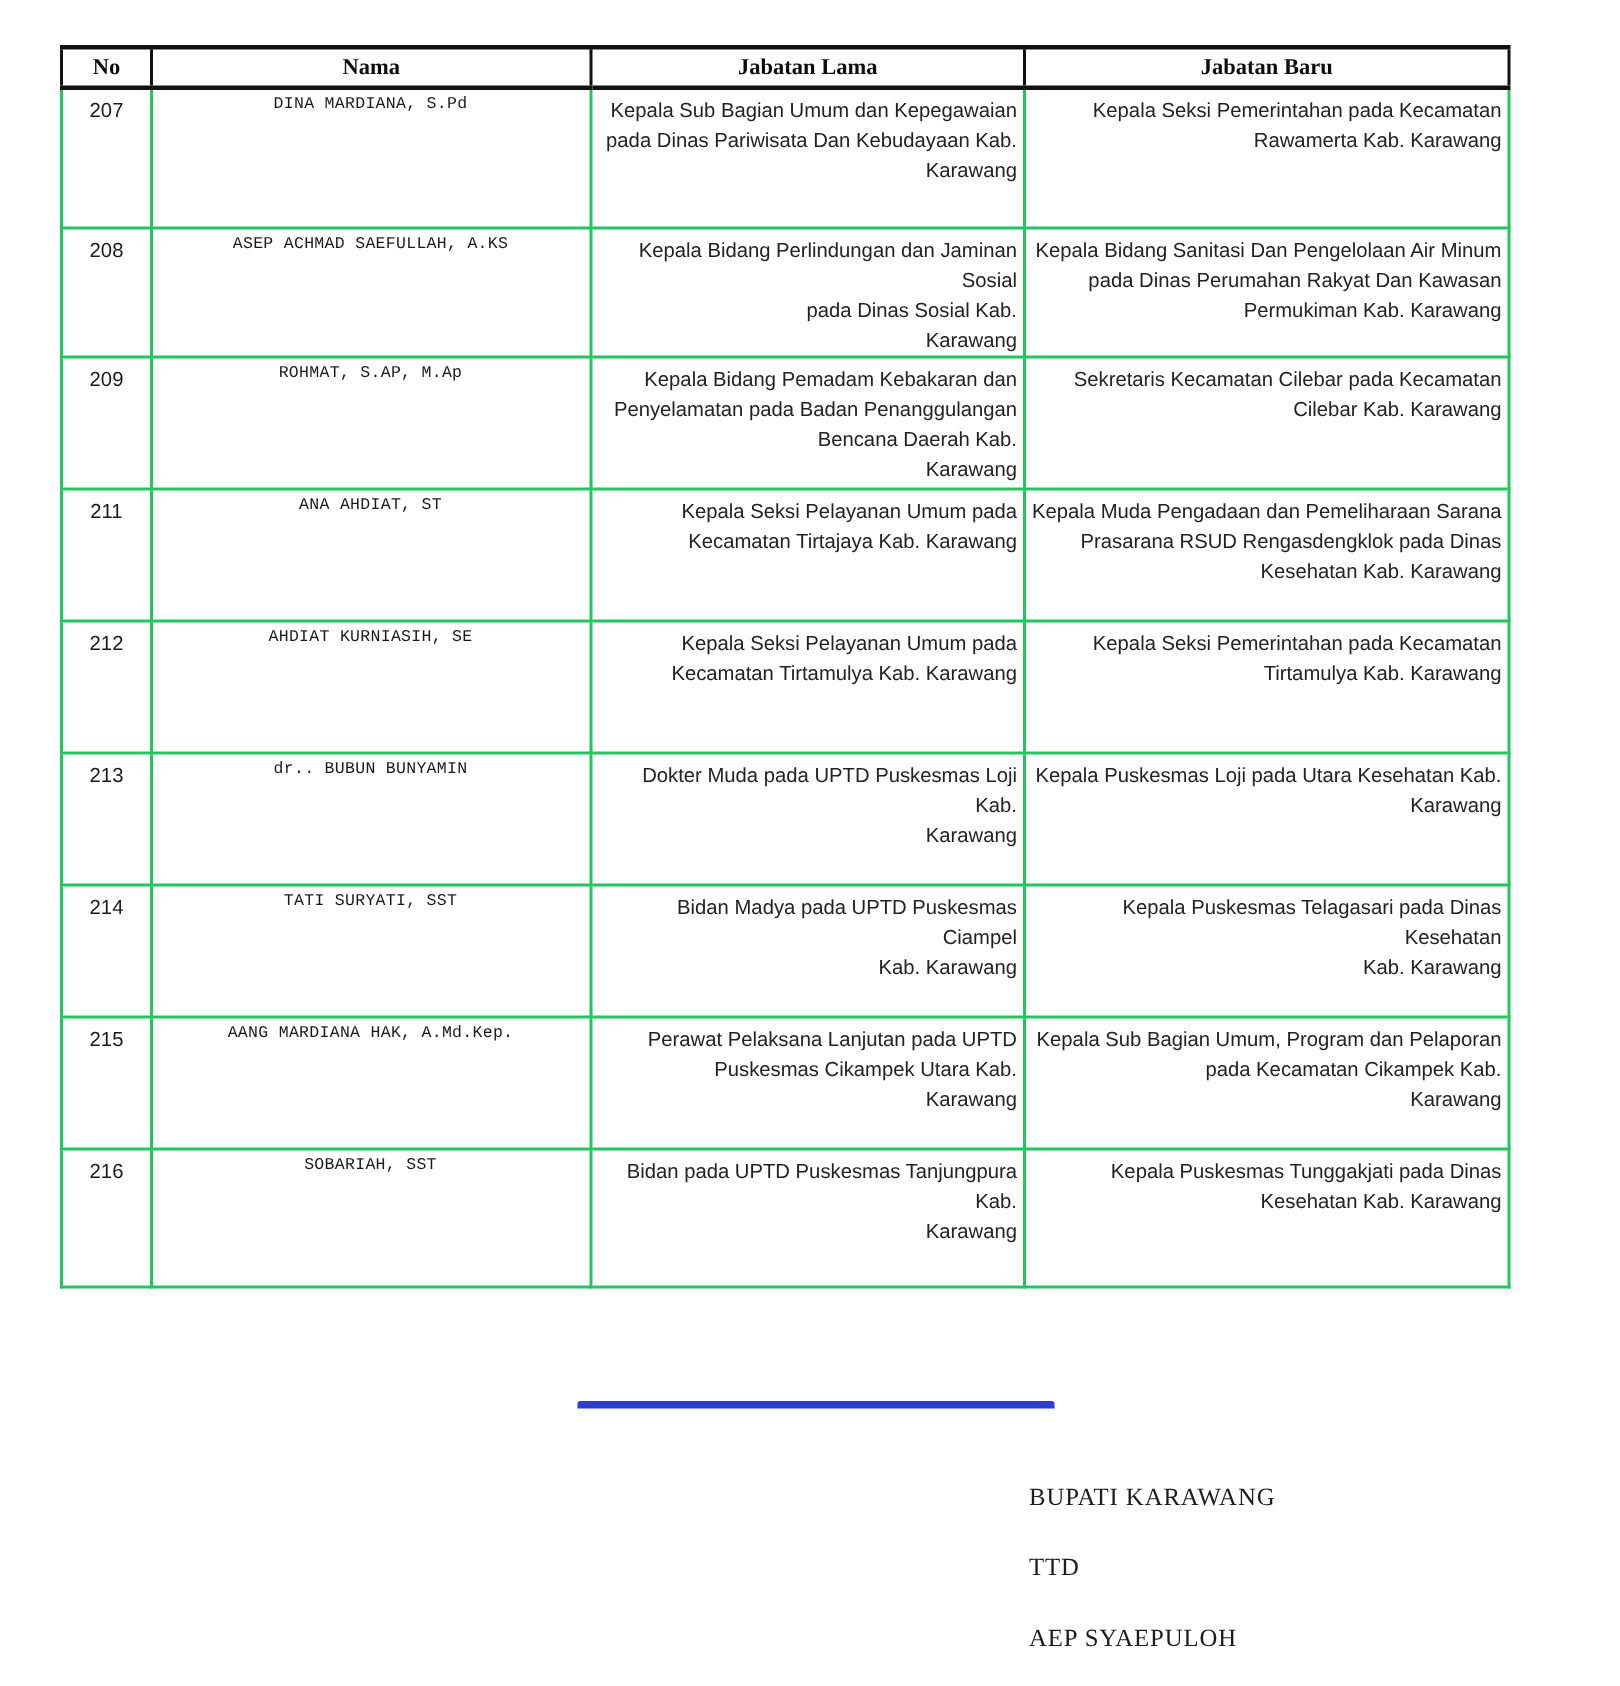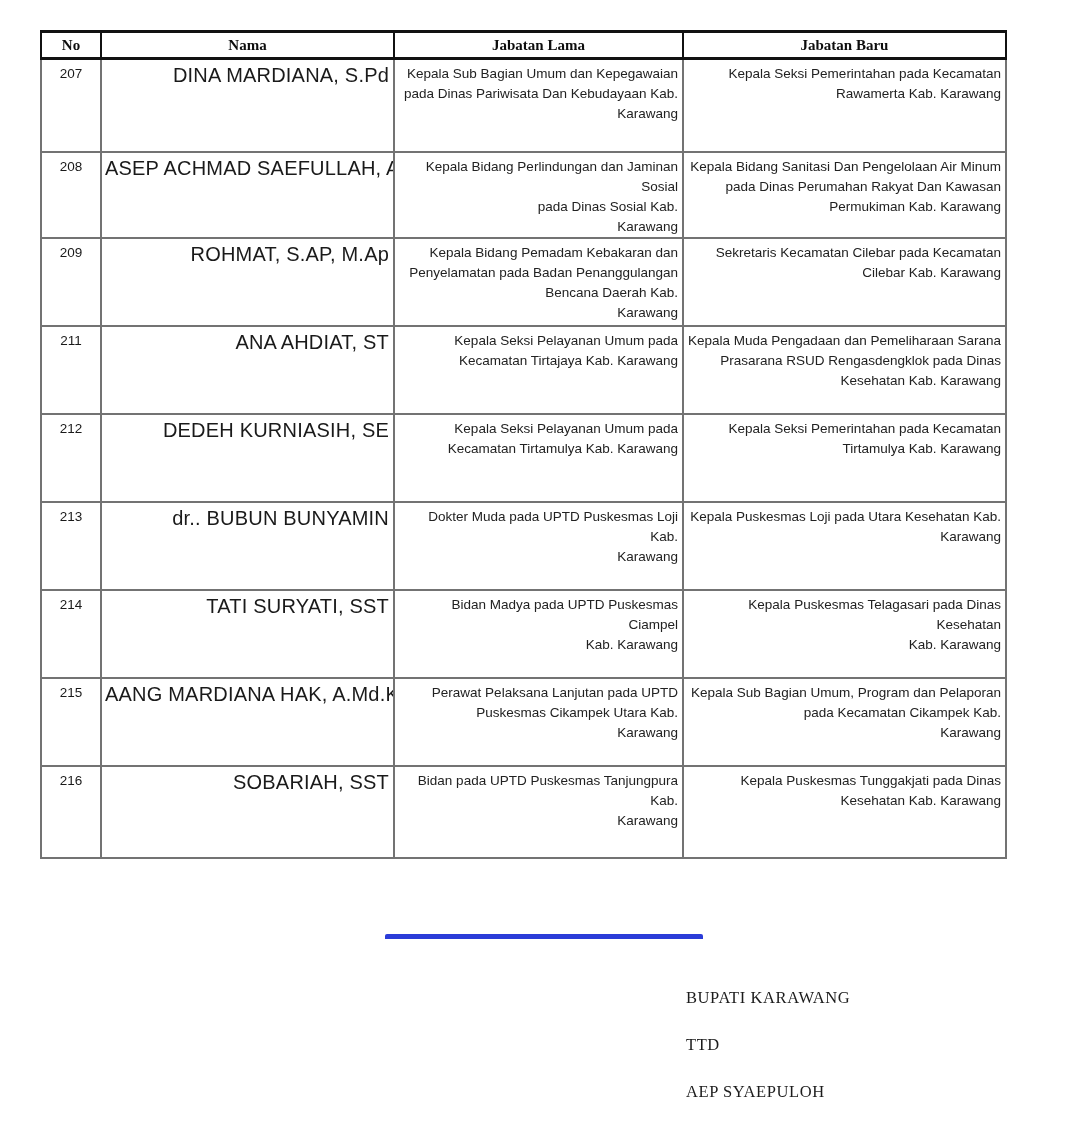--- a/index.html
+++ b/index.html
@@ -39,40 +39,40 @@
     height: 22px;
     font-family: "Liberation Serif", serif;
     font-weight: bold;
     font-size: 15px;
     text-align: center;
     vertical-align: middle;
     padding: 1px 2px;
     color: #0d0d0d;
   }
   .doc-table td {
-    border: 2px solid #737373;
+    border: 2px solid #22c55e;
     vertical-align: top;
     padding: 4px 4px 0 4px;
     color: #1a1a1a;
   }
   .doc-table tbody tr { height: 88px; }
   .doc-table tbody tr:first-child { height: 93px; }
   .doc-table tbody tr:nth-child(2) { height: 84px; margin-top: 44px; }
   .doc-table tbody tr:last-child { height: 92px; padding-left: 16px; }
 
   td.cell-no {
     font-family: "Liberation Sans", sans-serif;
     font-size: 13.5px;
     text-align: center;
     padding-top: 6px;
   }
   td.cell-nama {
-    font-family: Liberation Sans, sans-serif;
-    font-size: 20px;
-    text-align: right;
+    font-family: Liberation Mono, monospace;
+    font-size: 11px;
+    text-align: center;
     padding-left: 3px;
     letter-spacing: 0.2px;
     white-space: nowrap;
     overflow: hidden;
   }
   td.cell-lama, td.cell-baru {
     font-family: "Liberation Sans", sans-serif;
     font-size: 13.5px;
     line-height: 20px;
     text-align: right;
@@ -161,21 +161,21 @@
       <td class="cell-nama">ANA AHDIAT, ST</td>
       <td class="cell-lama">Kepala Seksi Pelayanan Umum  pada
 Kecamatan Tirtajaya Kab. Karawang</td>
       <td class="cell-baru">Kepala Muda Pengadaan dan Pemeliharaan Sarana
 Prasarana RSUD Rengasdengklok pada Dinas
 Kesehatan Kab. Karawang</td>
     </tr>
 
     <tr>
       <td class="cell-no">212</td>
-      <td class="cell-nama">DEDEH KURNIASIH, SE</td>
+      <td class="cell-nama">AHDIAT KURNIASIH, SE</td>
       <td class="cell-lama">Kepala Seksi Pelayanan Umum  pada
 Kecamatan Tirtamulya Kab. Karawang</td>
       <td class="cell-baru">Kepala Seksi Pemerintahan pada Kecamatan
 Tirtamulya Kab. Karawang</td>
     </tr>
 
     <tr>
       <td class="cell-no">213</td>
       <td class="cell-nama">dr.. BUBUN BUNYAMIN</td>
       <td class="cell-lama">Dokter Muda pada UPTD Puskesmas Loji Kab.

